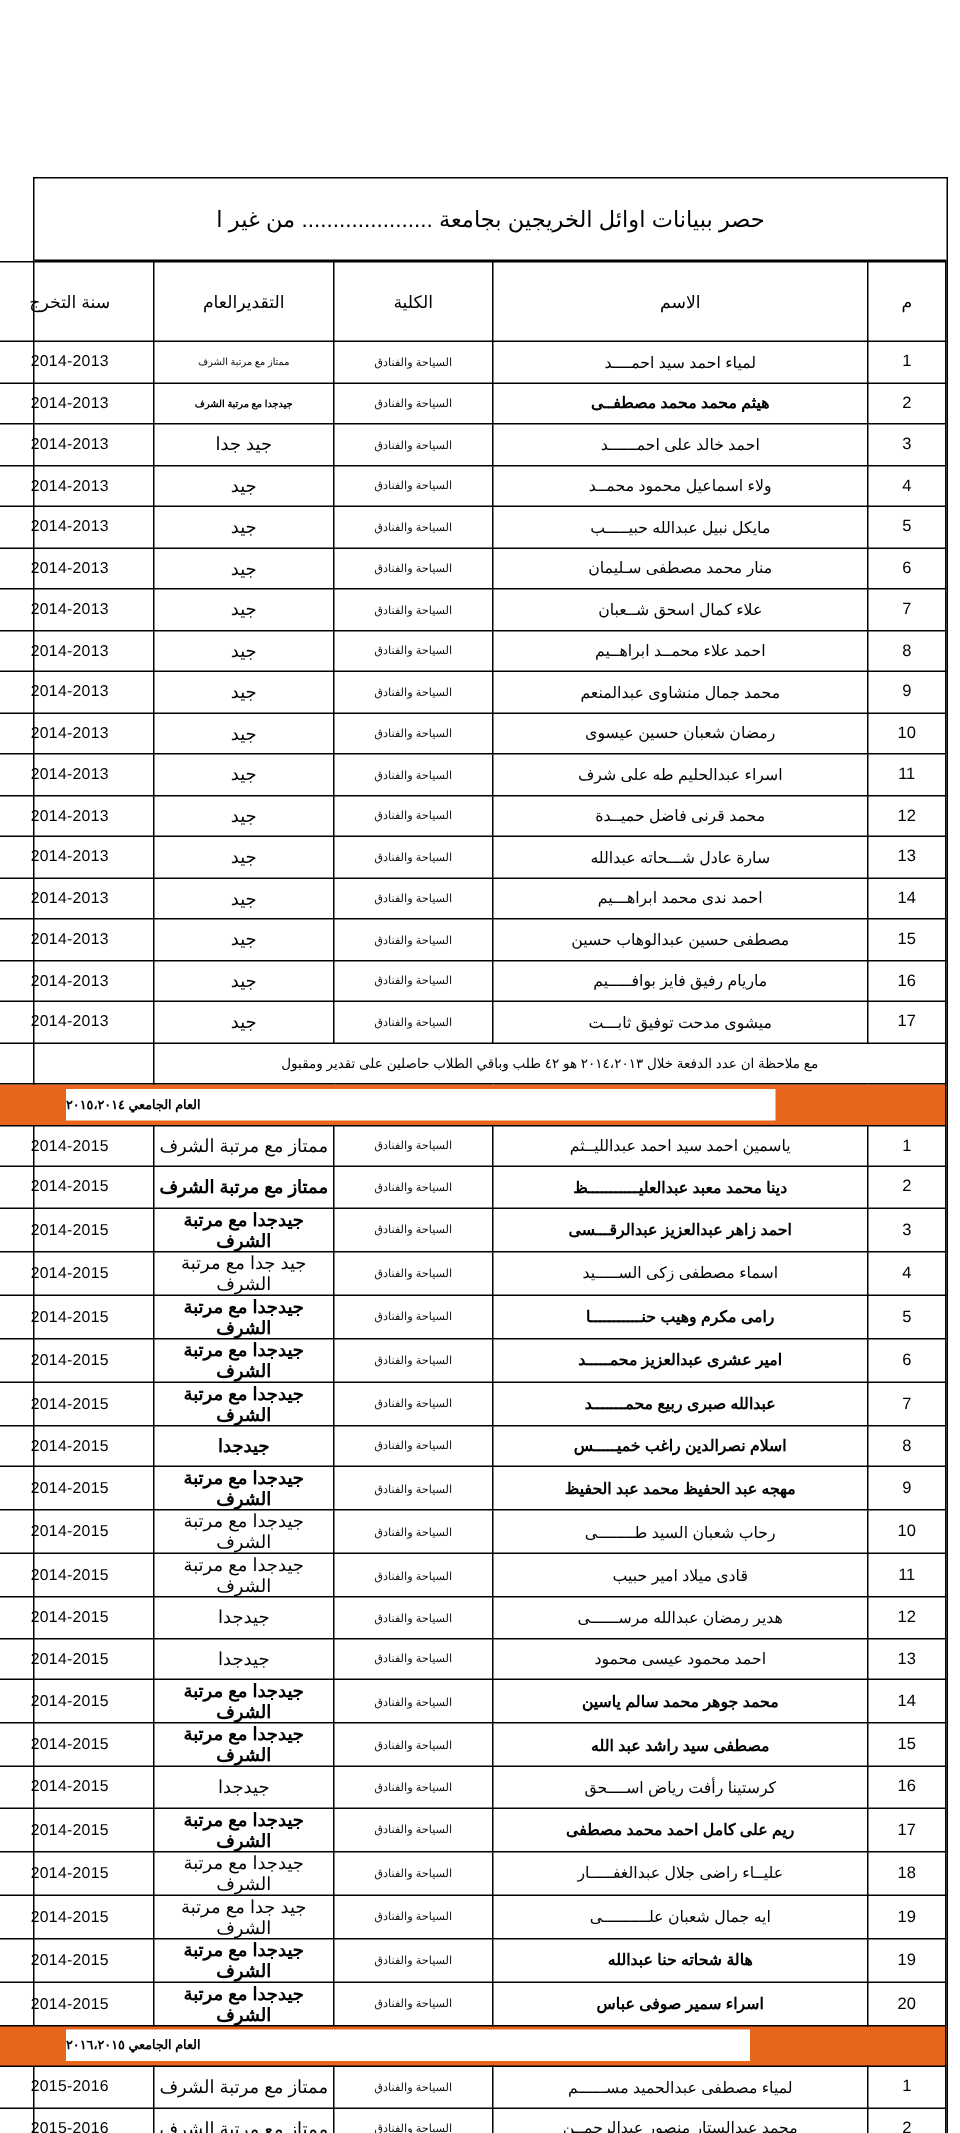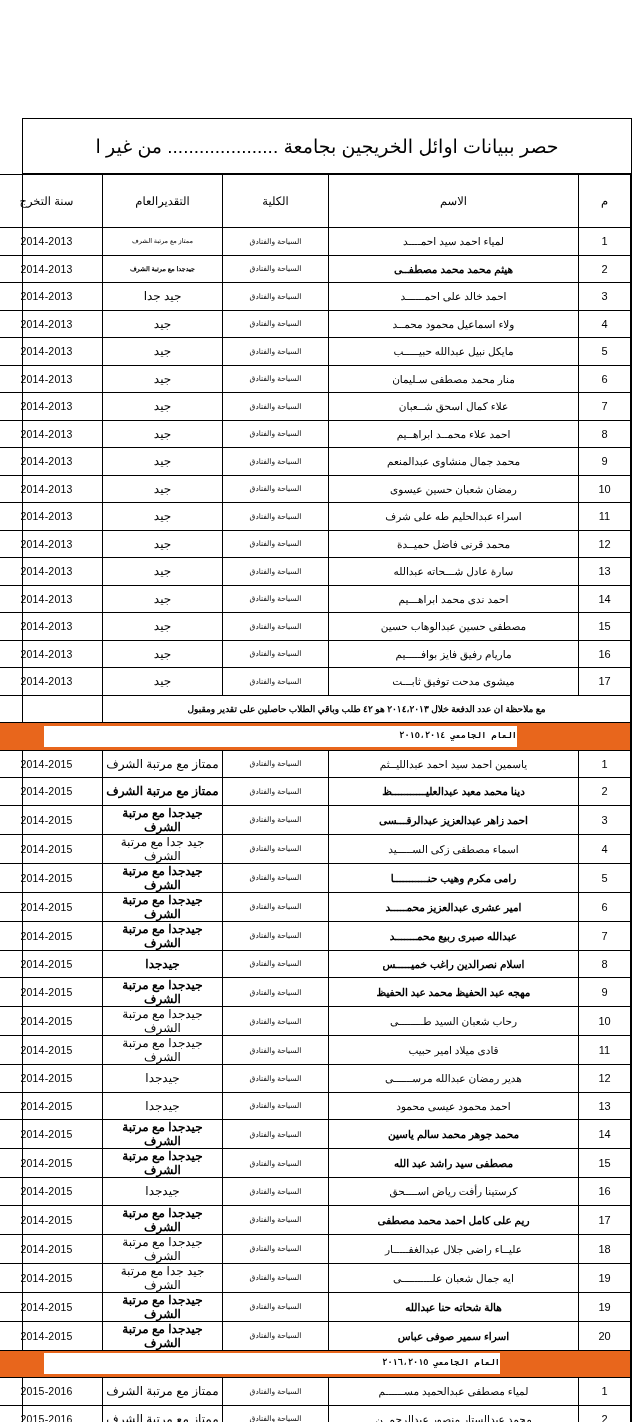--- a/index.html
+++ b/index.html
@@ -24,21 +24,21 @@
   
   .title-bar{
     border-bottom:1px solid #000;
     height:54px;
     display:flex;
     align-items:center;
     justify-content:center;
     padding:0 6px;
   }
   .title-bar .title{
-    font-size:19px;
+    font-size:15px;
     font-weight:400;
     text-align:left;
     direction:rtl;
     letter-spacing:0px;
   }
   
   table.grid{
     width:100%;
     border-collapse:collapse;
     table-layout:fixed;
@@ -73,21 +73,21 @@
   td.c-fac{font-size:7.5px;color:#111;}
   td.c-grade{font-size:12px;}
   td.c-grade.tiny{font-size:6.5px;}
   td.c-year{font-size:10.5px;letter-spacing:.2px;}
   .bold{font-weight:bold;}
 
   
   td.note{
     font-size:9px;
     height:26px;
-    font-weight:bold;
+    font-weight:normal;
   }
   
   td.sep{
     background:#E8661C;
     color:#fff;
     height:21px;
     font-size:8.5px;
     font-weight:bold;
     border:1px solid #000;
   }
@@ -99,22 +99,21 @@
   .orangebar .label{
     position:absolute;
     left:0;right:0;
     top:0;
     height:21px;
     line-height:21px;
     background:#fff;
     color:#000;
     font-size:8.5px;
     font-weight:bold;
-    text-align:right;
-    font-family:Liberation Mono, monospace;
+    text-align:left;
   }
 </style>
 </head>
 <body>
 
 <div class="page">
   <div class="top-space"></div>
 
   <div class="doc">
 

